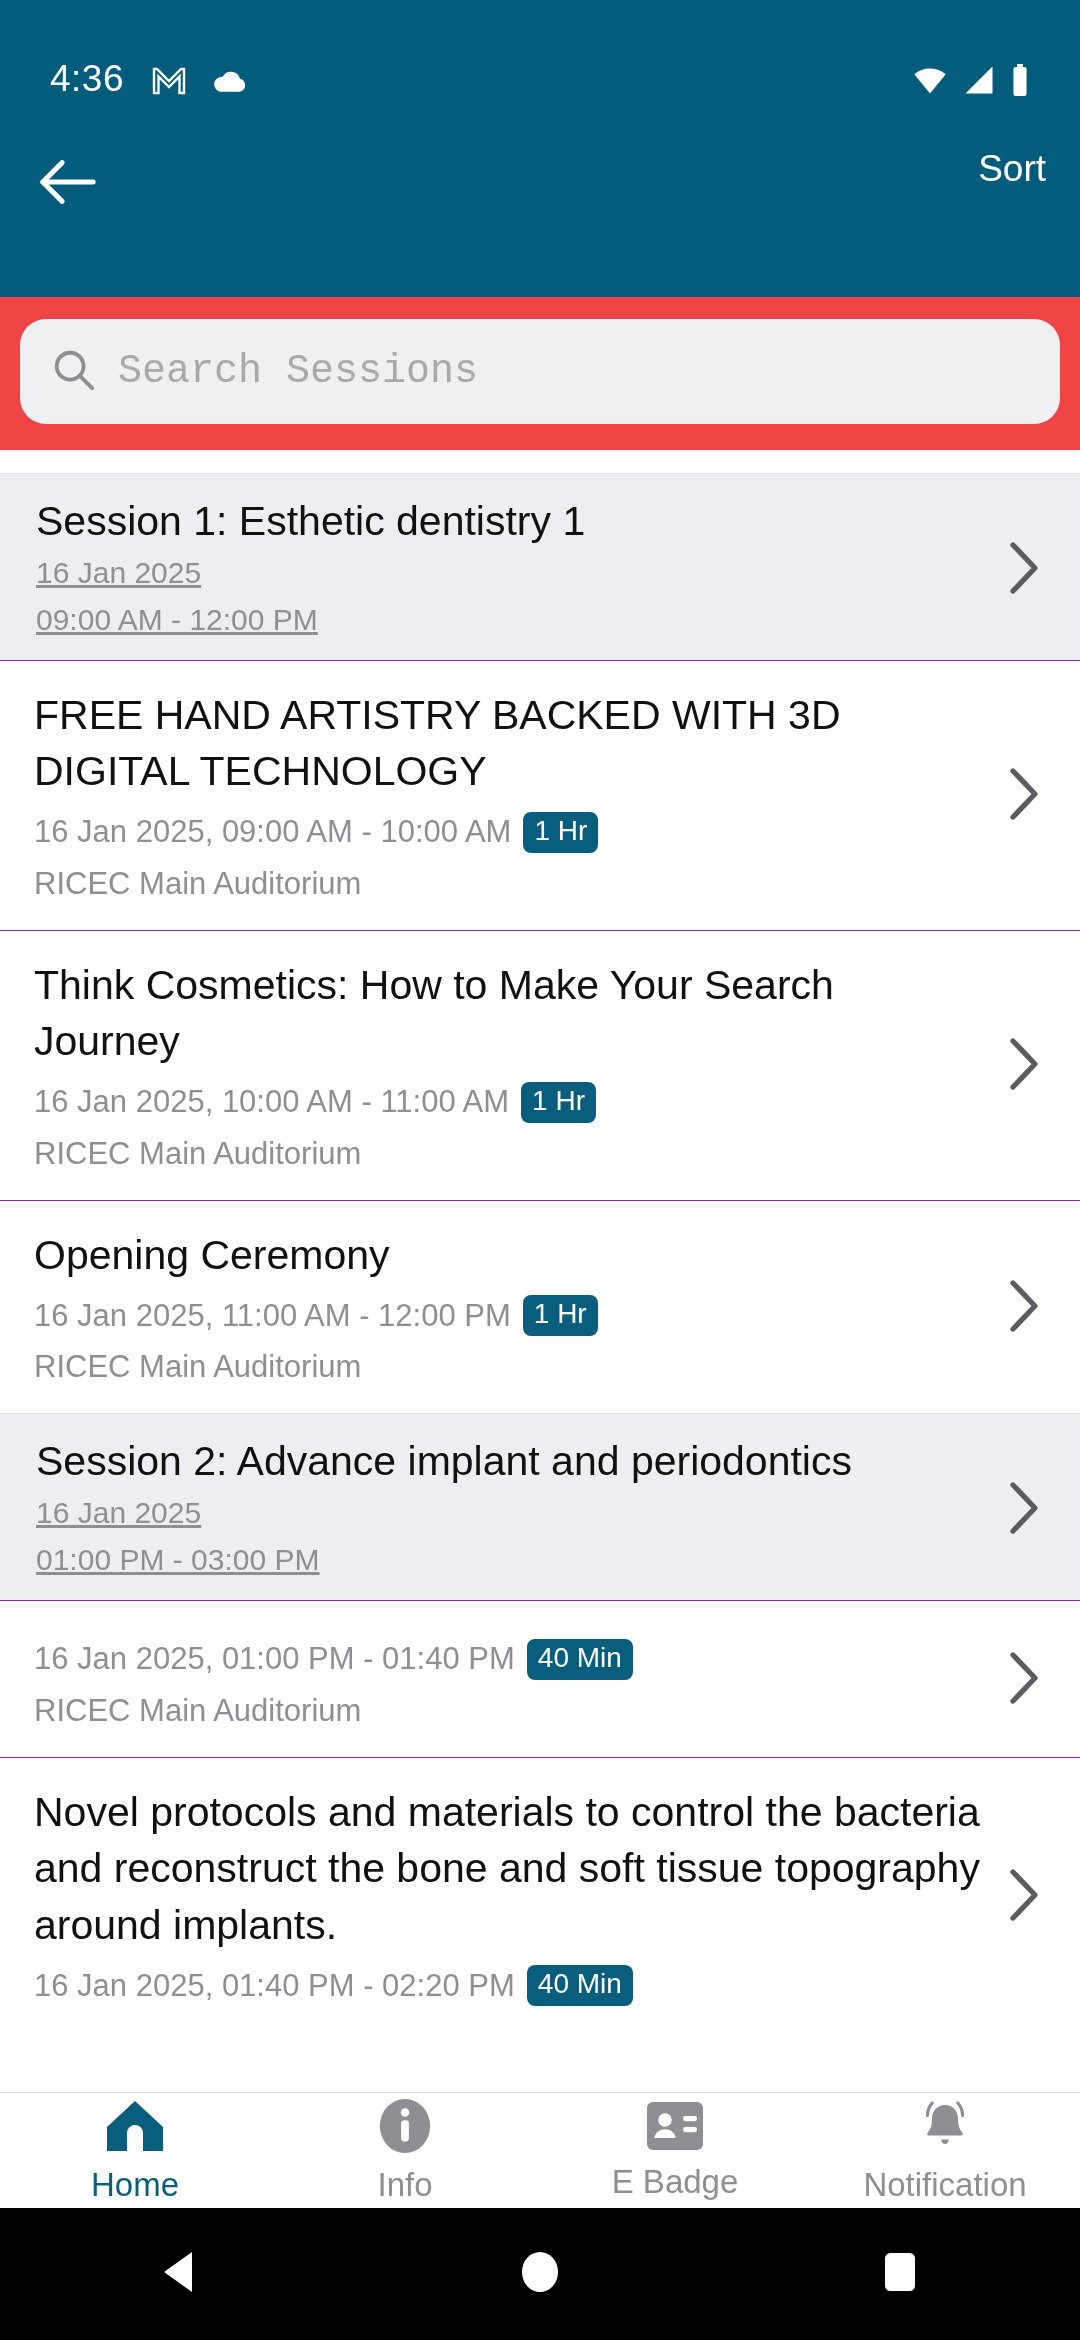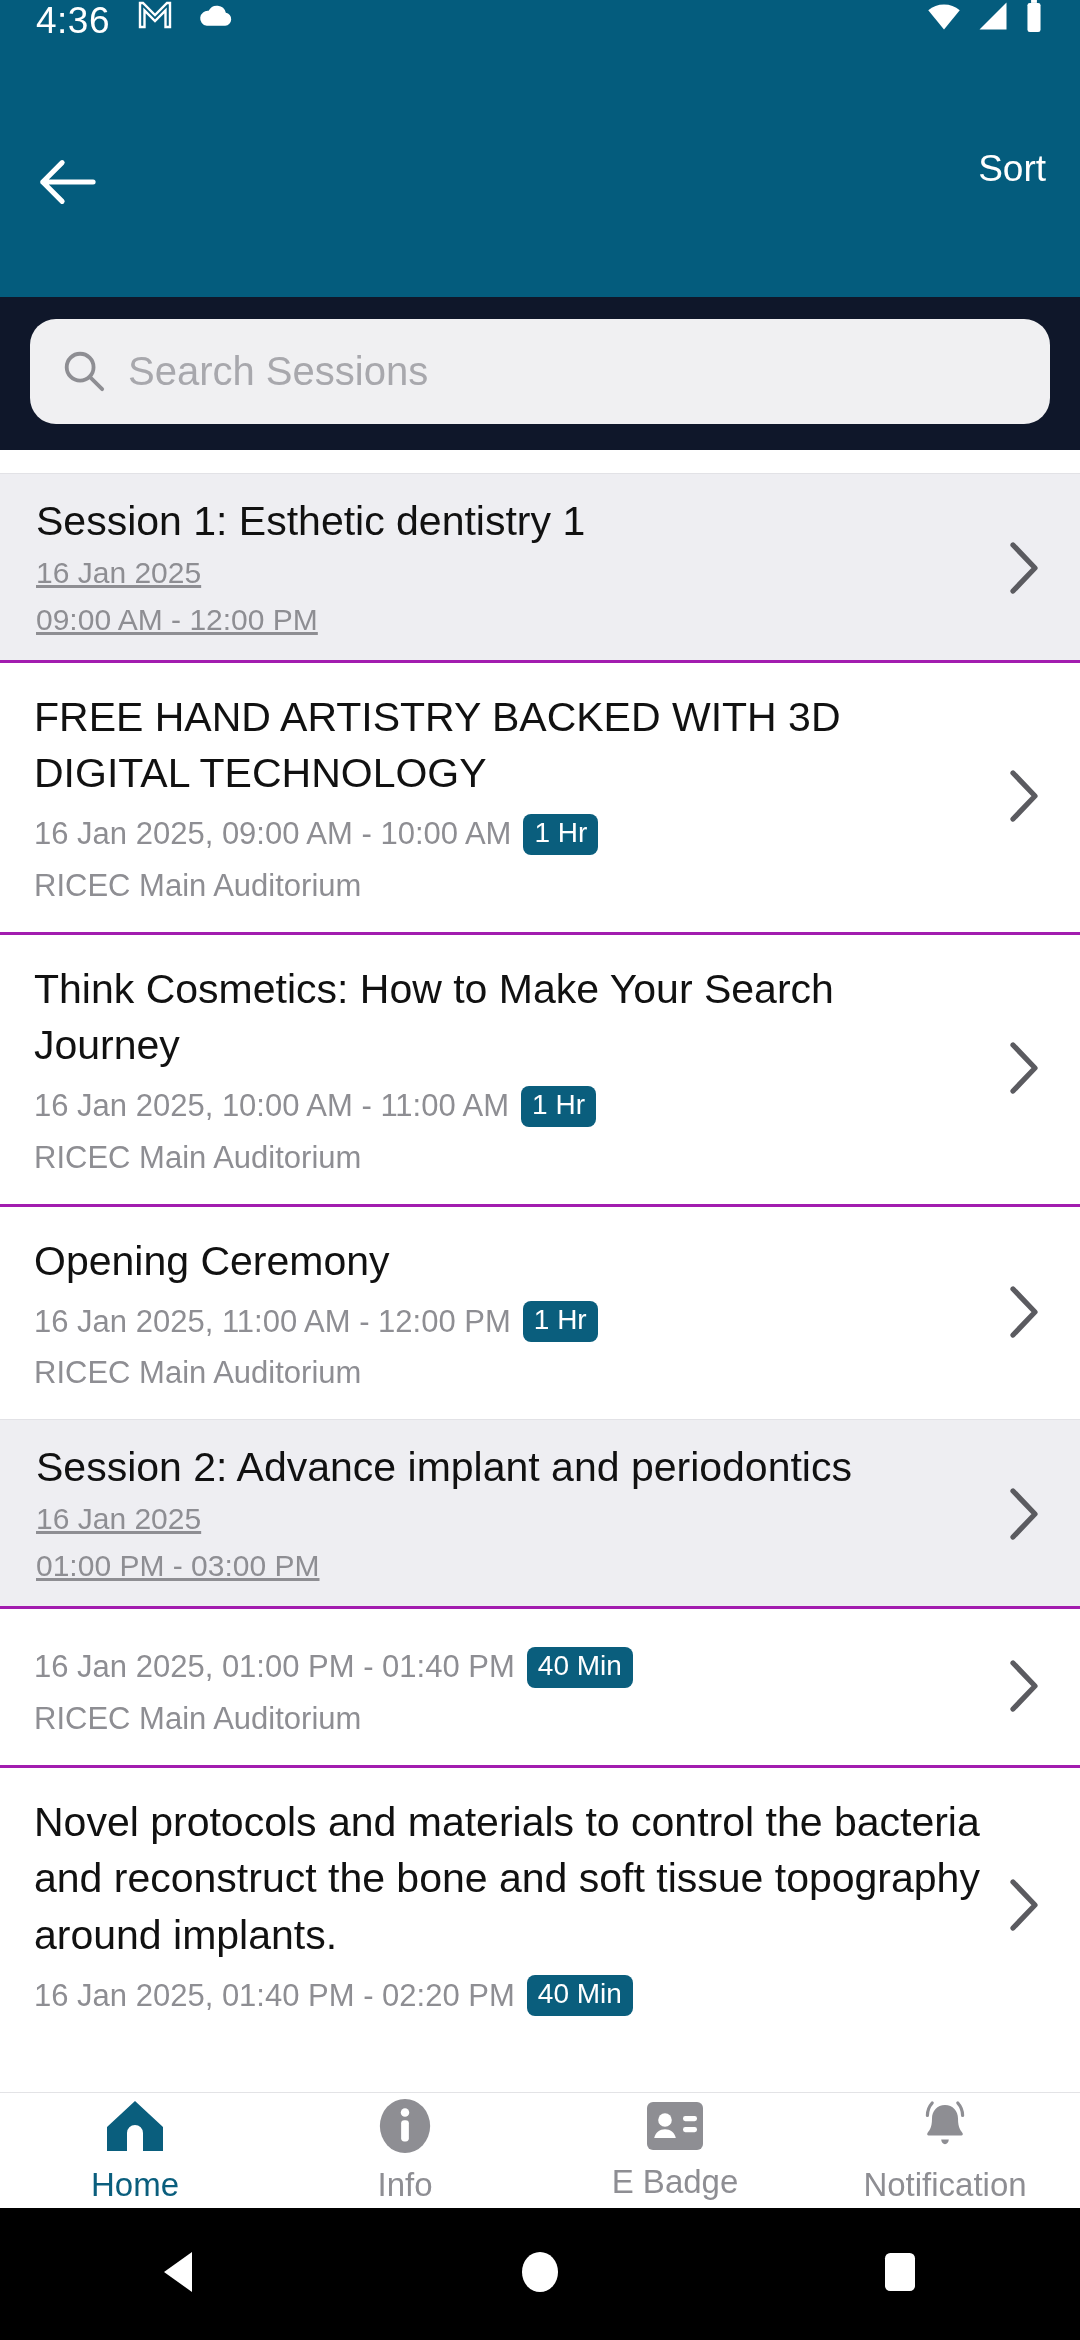--- a/index.html
+++ b/index.html
@@ -6,21 +6,21 @@
   html, body { width:1080px; height:2340px; }
   body {
     font-family: "Liberation Sans", sans-serif;
     background:#ffffff;
     overflow:hidden;
     position:relative;
   }
   
   .statusbar {
     height:100px; background:#045C7D; color:#fff;
-    display:flex; align-items:flex-start; padding:0 36px;
+    display:flex; align-items:flex-end; padding:0 50px;
   }
   .sb-time { font-size:37px; letter-spacing:.5px; }
   .sb-left-icons { display:flex; align-items:center; gap:22px; margin-left:26px; }
   .sb-spacer { flex:1; }
   .sb-right-icons { display:flex; align-items:center; gap:14px; }
   
   .appbar {
     background:#045C7D; height:197px; position:relative; color:#fff;
   }
   .back-btn {
@@ -29,21 +29,21 @@
   }
   .titles {
     position:absolute; left:0; right:0; top:16px; text-align:center;
   }
   .title-main { font-size:54px; font-weight:400; line-height:1.25; }
   .title-sub { font-size:30px; color:#cfe0e8; margin-top:2px; }
   .sort-btn {
     position:absolute; right:34px; top:48px; font-size:37px; cursor:pointer;
   }
   
-  .search-wrap { background:#0f172a; padding:22px 30px 26px; }
+  .search-wrap { background:#ef4444; padding:22px 20px 26px;font-family:Liberation Mono, monospace; }
   .search-box {
     background:#f0f0f2; border-radius:26px; height:105px;
     display:flex; align-items:center; padding:0 30px;
   }
   .search-text {
     font-size:40px; color:#a8a8ad; margin-left:22px;
   }
   
   .list { position:absolute; top:473px; left:0; right:0; bottom:198px; overflow:hidden; }
   .sess-header {
@@ -52,21 +52,21 @@
   }
   .sess-header .col { flex:1; }
   .sess-title { font-size:41px; color:#111; line-height:1.22; }
   .sess-meta { font-size:30px; color:#8e8e93; line-height:1.33; margin-top:7px;text-decoration:underline; }
   .chev {
     width:46px; display:flex; align-items:center; justify-content:center;
     align-self:center; color:#5b5b60;
   }
   .talk {
     background:#fff; padding:26px 34px 28px 34px;
-    display:flex; align-items:flex-start; border-top:3px solid #a21caf;
+    display:flex; align-items:flex-start; border-top:1px solid #a21caf;
   }
   .talk .col { flex:1; padding-right:18px; }
   .talk-title { font-size:41px; color:#111; line-height:1.38; }
   .talk-line {
     margin-top:12px; font-size:31px; color:#8e8e93;
     display:flex; align-items:center; flex-wrap:wrap;
   }
   .badge {
     background:#0a5e7d; color:#fff; font-size:28px;
     border-radius:8px; padding:4px 11px 6px; margin-left:12px; line-height:1.1;

